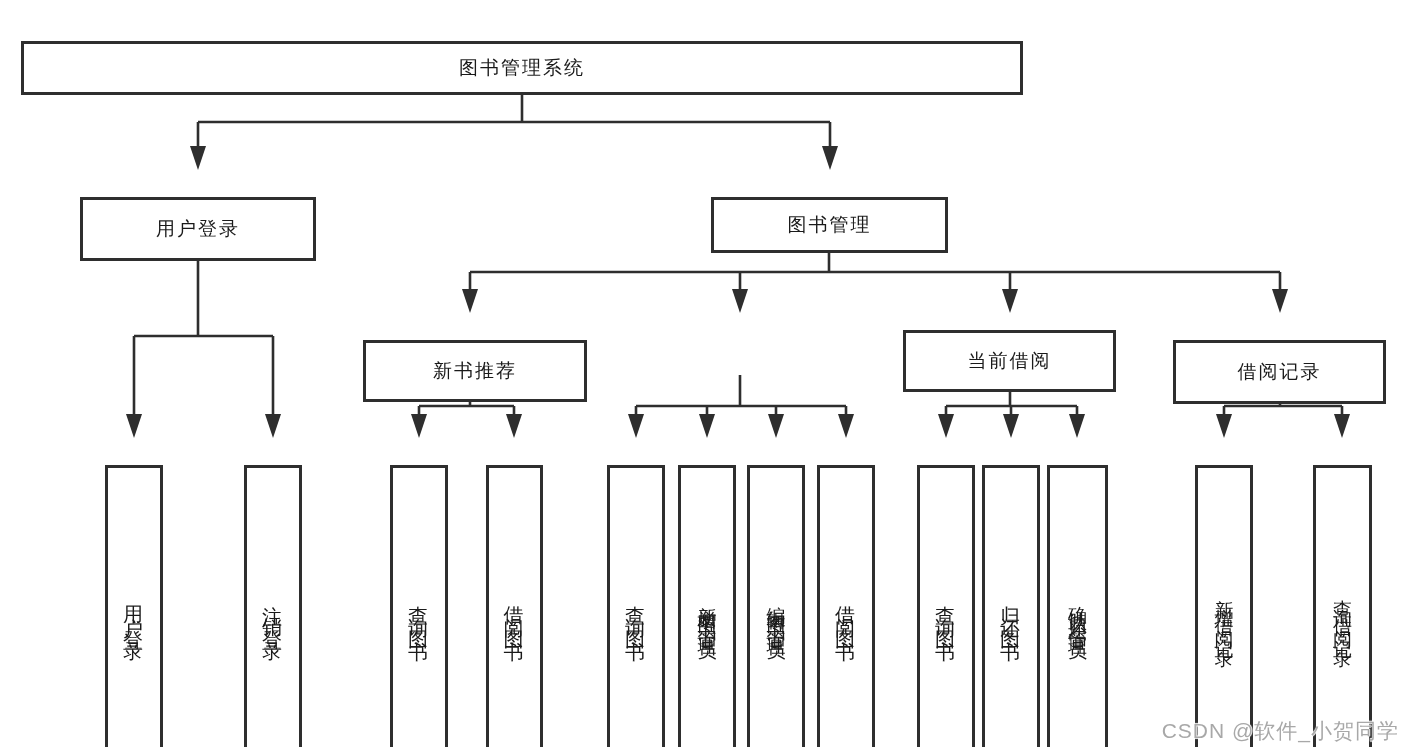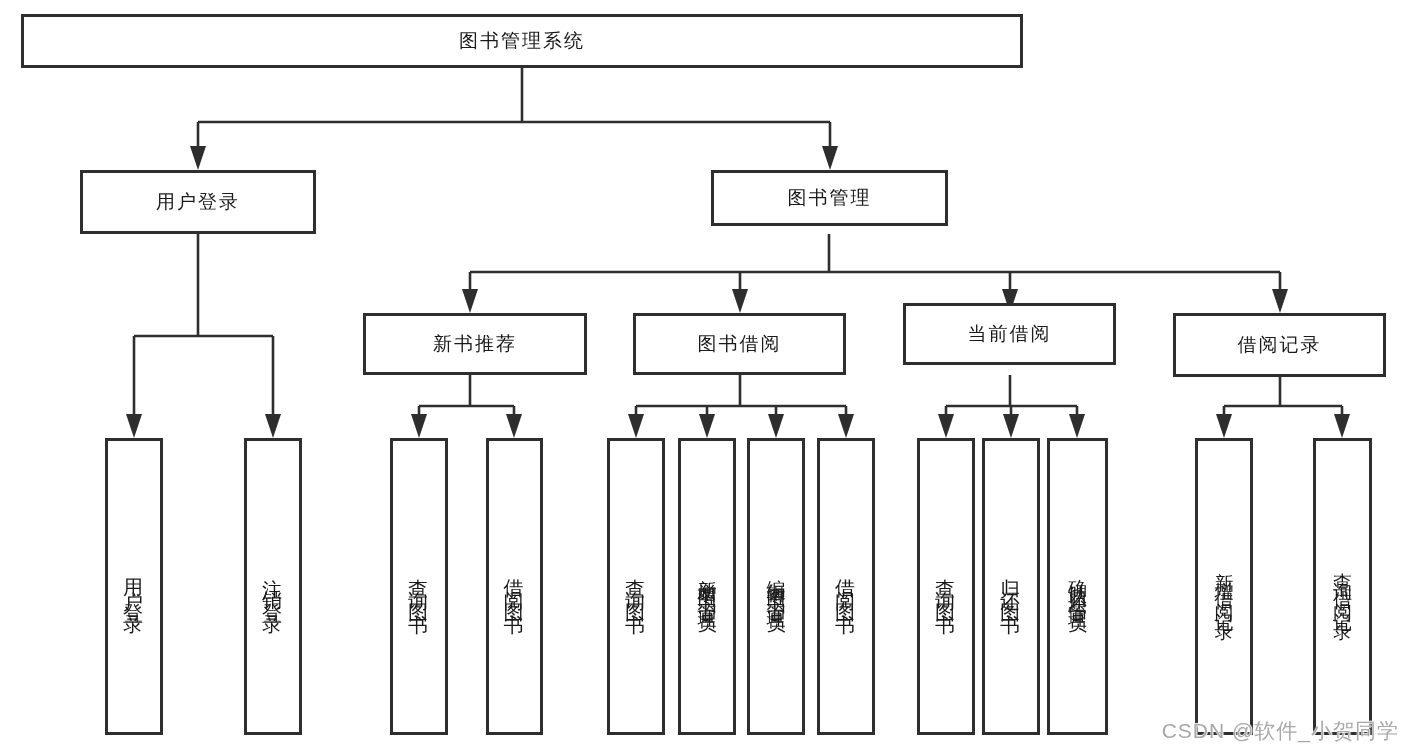--- a/index.html
+++ b/index.html
@@ -3,21 +3,21 @@
 <meta charset="utf-8">
 <style>
   html,body{margin:0;padding:0;background:#fff;}
   #canvas{
     position:relative;width:1405px;height:747px;background:#fff;overflow:hidden;
     font-family:"Liberation Sans","DejaVu Sans",sans-serif;color:#1a1a1a;
   }
   #connectors{position:absolute;left:0;top:0;width:1405px;height:747px;}
   .box{
     position:absolute;box-sizing:border-box;background:#fff;border:3px solid #2e2e2e;
-    display:flex;align-items:center;justify-content:center;text-align:center;
+    display:flex;align-items:center;justify-content:center;text-align:center;margin-top:27px;
   }
   .hlabel{font-size:19px;letter-spacing:2px;white-space:nowrap;}
   .vlabel{writing-mode:vertical-rl;white-space:nowrap;}
   .sp12{font-size:20px;letter-spacing:12px;}
   .sp10{font-size:19px;letter-spacing:10px;}
   .sp6{font-size:19px;letter-spacing:5px;}
   #watermark{
     position:absolute;right:6px;bottom:2px;font-size:21px;letter-spacing:1px;
     color:#a8a8a8;white-space:nowrap;
     text-shadow:0 1px 1px rgba(255,255,255,.95),0 -1px 1px rgba(255,255,255,.95),1px 0 1px rgba(255,255,255,.95);
@@ -75,23 +75,20 @@
   <div class="box" style="left:80px;top:170px;width:236px;height:64px">
     <span class="hlabel">用户登录</span>
   </div>
   <div class="box" style="left:711px;top:170px;width:237px;height:56px">
     <span class="hlabel">图书管理</span>
   </div>
 
   <div class="box" style="left:363px;top:313px;width:224px;height:62px">
     <span class="hlabel">新书推荐</span>
   </div>
-  <div class="box" style="left:633px;top:313px;width:213px;height:62px">
-    <span class="hlabel">图书借阅</span>
-  </div>
   <div class="box" style="left:903px;top:303px;width:213px;height:62px">
     <span class="hlabel">当前借阅</span>
   </div>
   <div class="box" style="left:1173px;top:313px;width:213px;height:64px">
     <span class="hlabel">借阅记录</span>
   </div>
 
   <div class="box" style="left:105px;top:438px;width:58px;height:297px">
     <span class="vlabel sp12">用户登录</span>
   </div>

